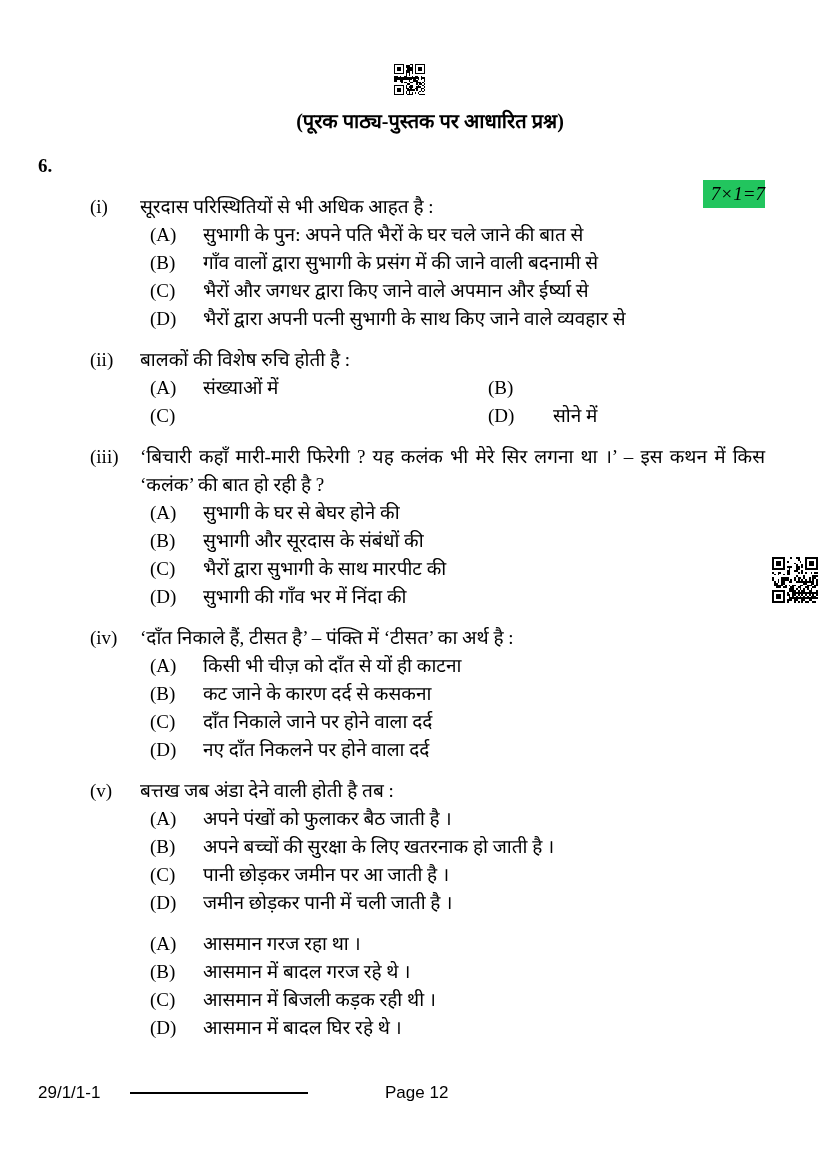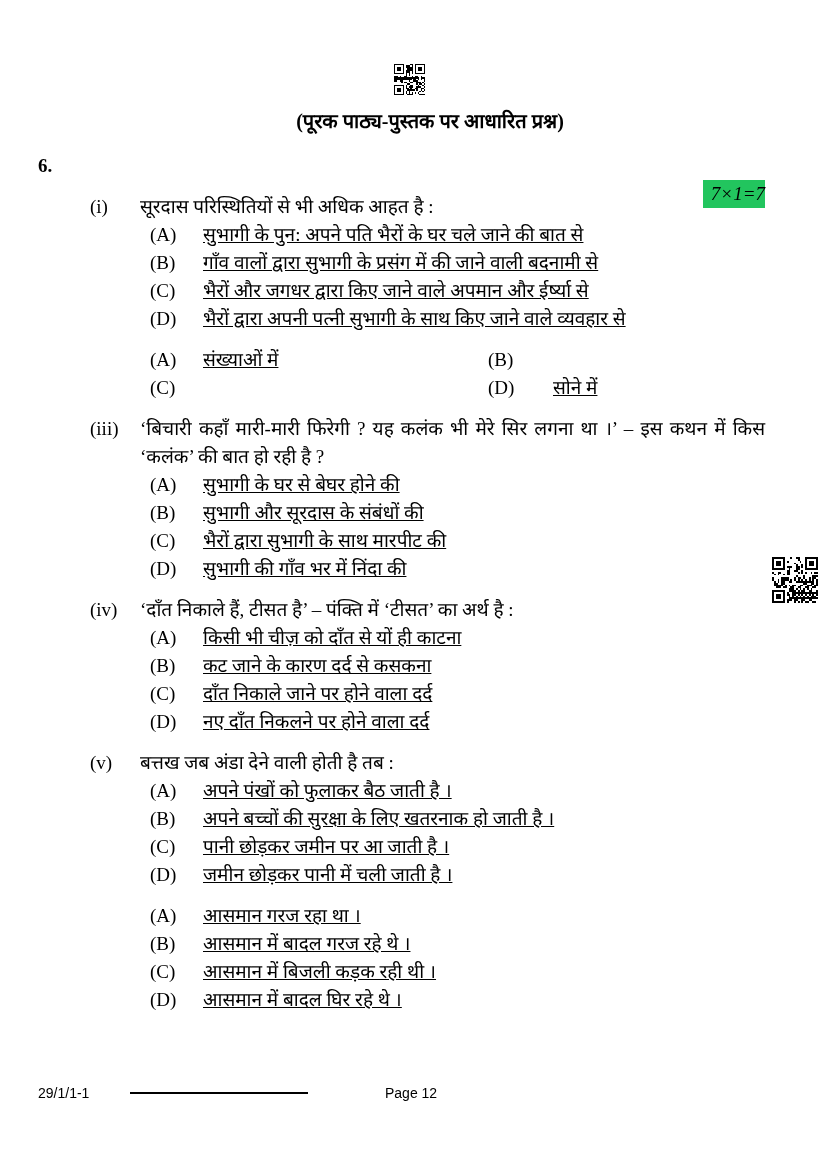--- a/index.html
+++ b/index.html
@@ -40,31 +40,31 @@
   }
 
   .subq { margin-top:13px; padding-left:52px; }
   .subq-row { display:flex; }
   .subq-num { width:50px; line-height:28px; flex:none; }
   .subq-text { flex:1; line-height:28px; text-align:justify; }
 
   .opts { margin-left:60px; }
   .opt-row { display:flex; line-height:28px; }
   .opt-letter { width:53px; flex:none; }
-  .opt-text { flex:1;text-decoration:underline; }
+  .opt-text { flex:1; }
 
   .two-col .opt-row2 { display:flex; line-height:28px; }
   .two-col .opt-cell { display:flex; width:338px; flex:none; }
   .two-col .opt-cell:last-child { width:auto; flex:1; }
   .two-col .opt-cell:last-child .opt-letter { width:65px; }
 
   .footer {
     position:absolute; left:0; top:1080px; width:827px; height:26px;
     font-family:"Liberation Sans","DejaVu Sans",sans-serif;
-    font-size:14px; line-height:26px;
+    font-size:17px; line-height:26px;
   }
   .footer-code { position:absolute; left:38px; top:0; }
   .footer-rule { position:absolute; left:130px; top:12px; width:178px; height:2px; background:#000; }
   .footer-page { position:absolute; left:385px; top:0; }
 </style>
 </head>
 <body>
 
 <div class="page">
 
@@ -256,20 +256,24 @@
               <span class="opt-letter">(C)</span>
               <span class="opt-text">भैरों और जगधर द्वारा किए जाने वाले अपमान और ईर्ष्या से</span>
             </div>
             <div class="opt-row">
               <span class="opt-letter">(D)</span>
               <span class="opt-text">भैरों द्वारा अपनी पत्नी सुभागी के साथ किए जाने वाले व्यवहार से</span>
             </div>
           </div>
         </div>
         <div class="subq">
+          <div class="subq-row">
+            <div class="subq-num">(ii)</div>
+            <div class="subq-text">बालकों की विशेष रुचि होती है :</div>
+          </div>
           <div class="opts two-col">
             <div class="opt-row2">
               <div class="opt-cell">
                 <span class="opt-letter">(A)</span>
                 <span class="opt-text">संख्याओं में</span>
               </div>
               <div class="opt-cell">
                 <span class="opt-letter">(B)</span>
               </div>
             </div>

